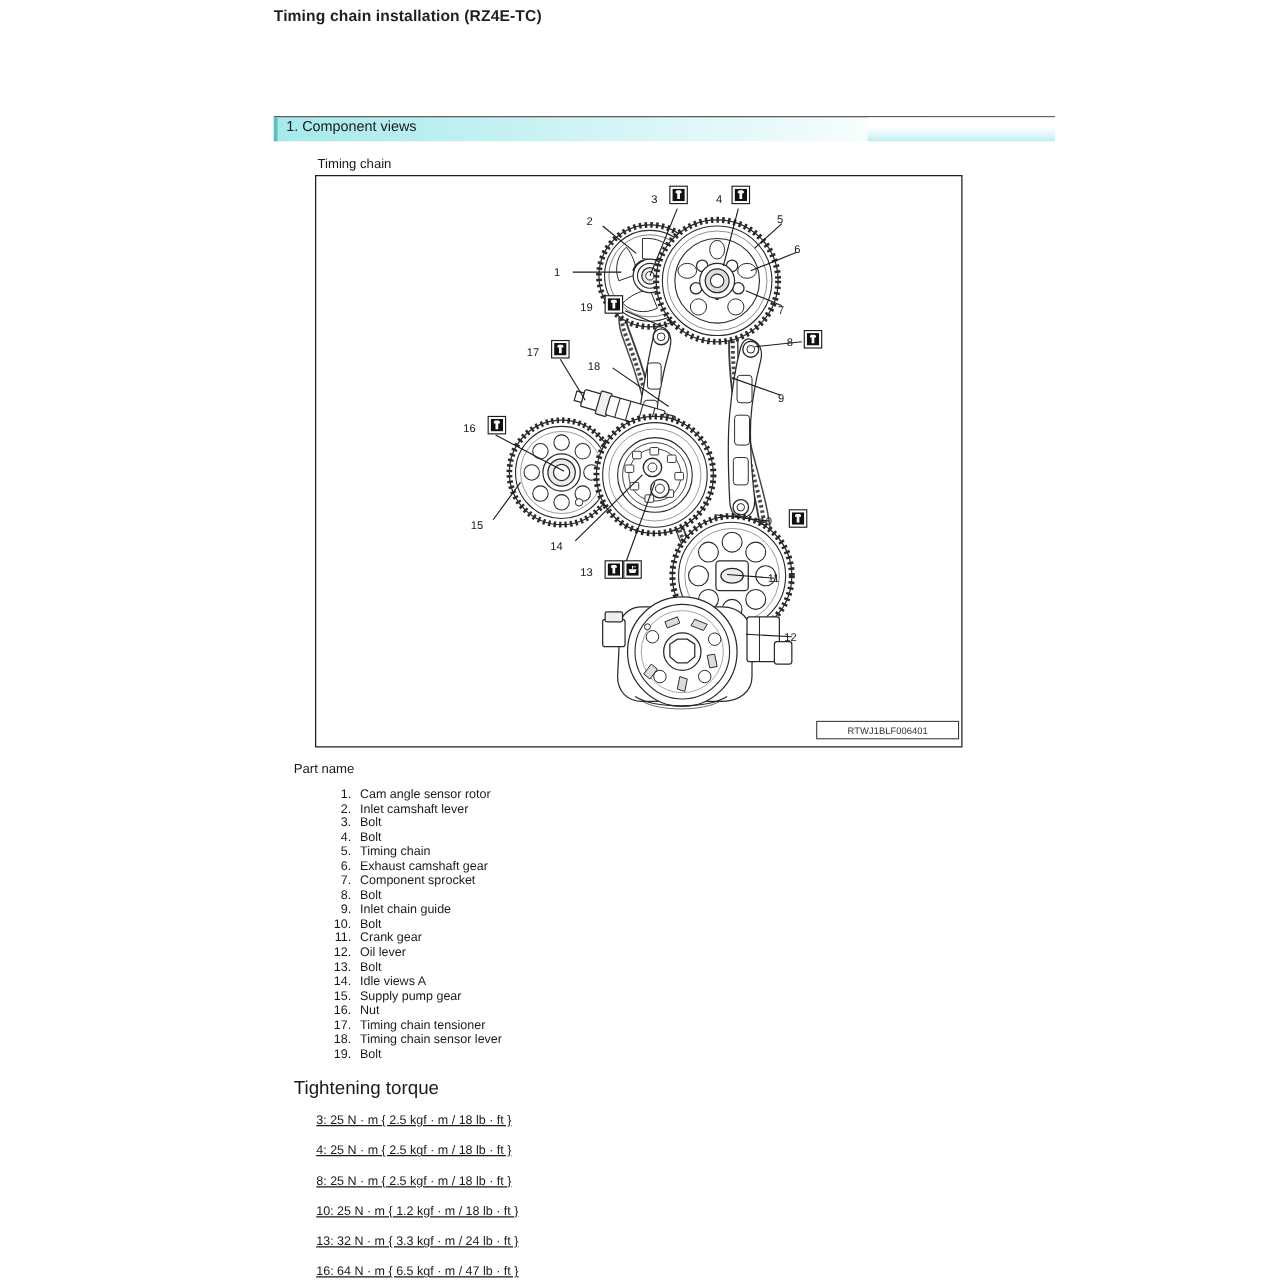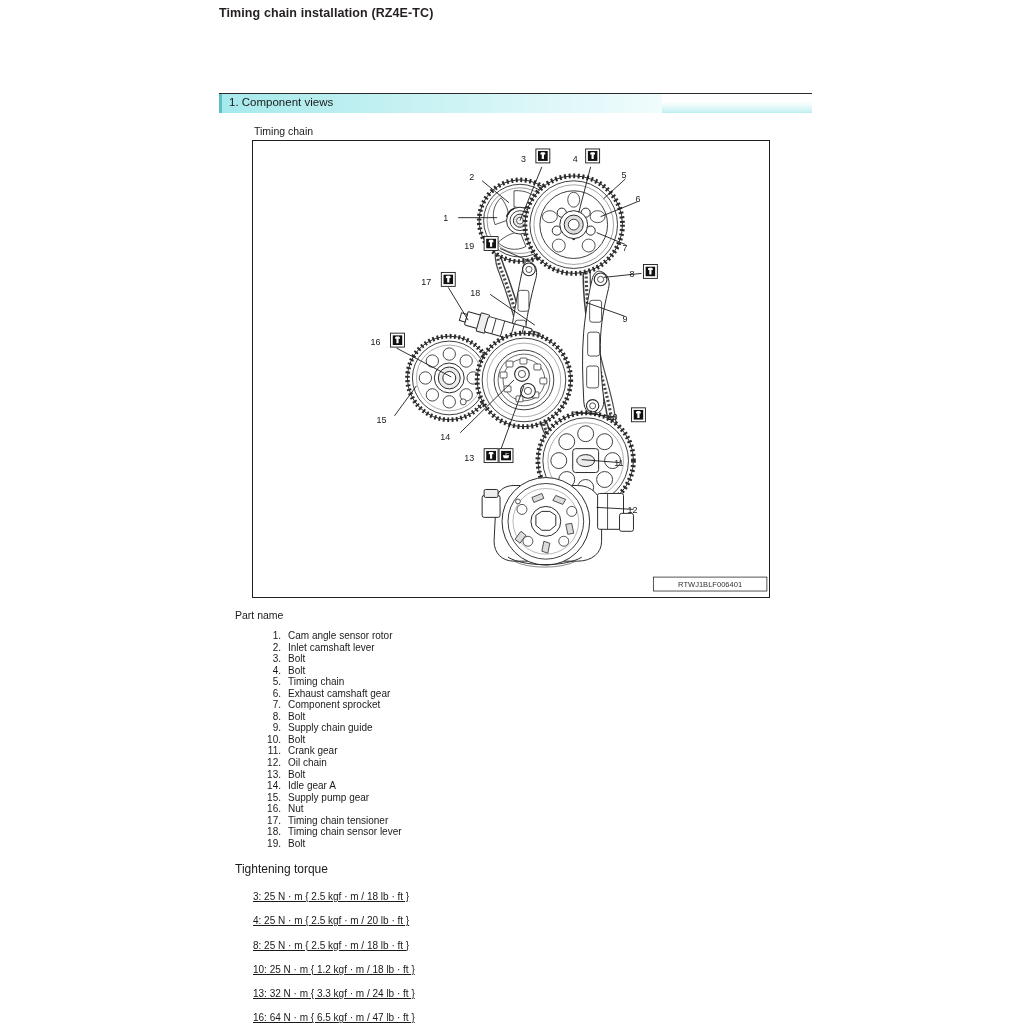--- a/index.html
+++ b/index.html
@@ -28,20 +28,21 @@
     white-space: nowrap;
   }
 
   .section-bar-wrap {
     position: absolute;
     left: 219px;
     top: 93px;
     width: 593px;
     height: 19px;
     border-top: 1.4px solid #2b2b2b;
+    padding-left: 32px;
   }
   .section-bar {
     position: absolute;
     inset: 0;
     background: linear-gradient(to right,
         #a5e9ec 0px, #b5edef 90px, #cdf3f4 230px,
         #e6f9fa 380px, #f6fdfd 470px, #ffffff 540px);
   }
   .section-bar::after {
     content: "";
@@ -113,21 +114,21 @@
     width: 26px;
     text-align: right;
     padding-right: 7px;
     flex: none;
   }
 
   .torque-head {
     position: absolute;
     left: 235px;
     top: 862px;
-    font-size: 12px;
+    font-size: 15px;
     color: #1a1a1a;
   }
   .torque-list {
     position: absolute;
     left: 253px;
     top: 885px;
     width: 400px;
     list-style: none;
     margin: 0;
     padding: 0;
@@ -550,41 +551,41 @@
       <li>
         <span class="pnum">7.</span>
         <span>Component sprocket</span>
       </li>
       <li>
         <span class="pnum">8.</span>
         <span>Bolt</span>
       </li>
       <li>
         <span class="pnum">9.</span>
-        <span>Supply chain guide</span>
+        <span>Inlet chain guide</span>
       </li>
       <li>
         <span class="pnum">10.</span>
         <span>Bolt</span>
       </li>
       <li>
         <span class="pnum">11.</span>
         <span>Crank gear</span>
       </li>
       <li>
         <span class="pnum">12.</span>
-        <span>Oil chain</span>
+        <span>Oil lever</span>
       </li>
       <li>
         <span class="pnum">13.</span>
         <span>Bolt</span>
       </li>
       <li>
         <span class="pnum">14.</span>
-        <span>Idle gear A</span>
+        <span>Idle views A</span>
       </li>
       <li>
         <span class="pnum">15.</span>
         <span>Supply pump gear</span>
       </li>
       <li>
         <span class="pnum">16.</span>
         <span>Nut</span>
       </li>
       <li>
@@ -597,20 +598,20 @@
       </li>
       <li>
         <span class="pnum">19.</span>
         <span>Bolt</span>
       </li>
     </ul>
 
   <div class="torque-head">Tightening torque</div>
   <ul class="torque-list" id="torque-list">
       <li>3: 25 N · m { 2.5 kgf · m / 18 lb · ft }</li>
-      <li>4: 25 N · m { 2.5 kgf · m / 20 lb · ft }</li>
+      <li>4: 25 N · m { 2.5 kgf · m / 18 lb · ft }</li>
       <li>8: 25 N · m { 2.5 kgf · m / 18 lb · ft }</li>
       <li>10: 25 N · m { 1.2 kgf · m / 18 lb · ft }</li>
       <li>13: 32 N · m { 3.3 kgf · m / 24 lb · ft }</li>
       <li>16: 64 N · m { 6.5 kgf · m / 47 lb · ft }</li>
     </ul>
 
 </div>
 
 </body></html>

